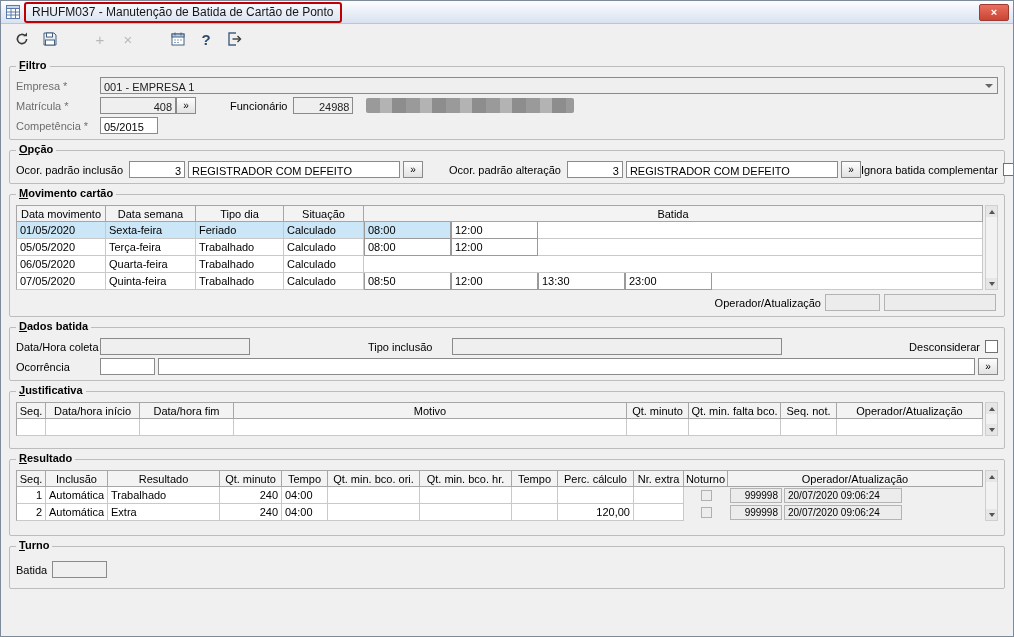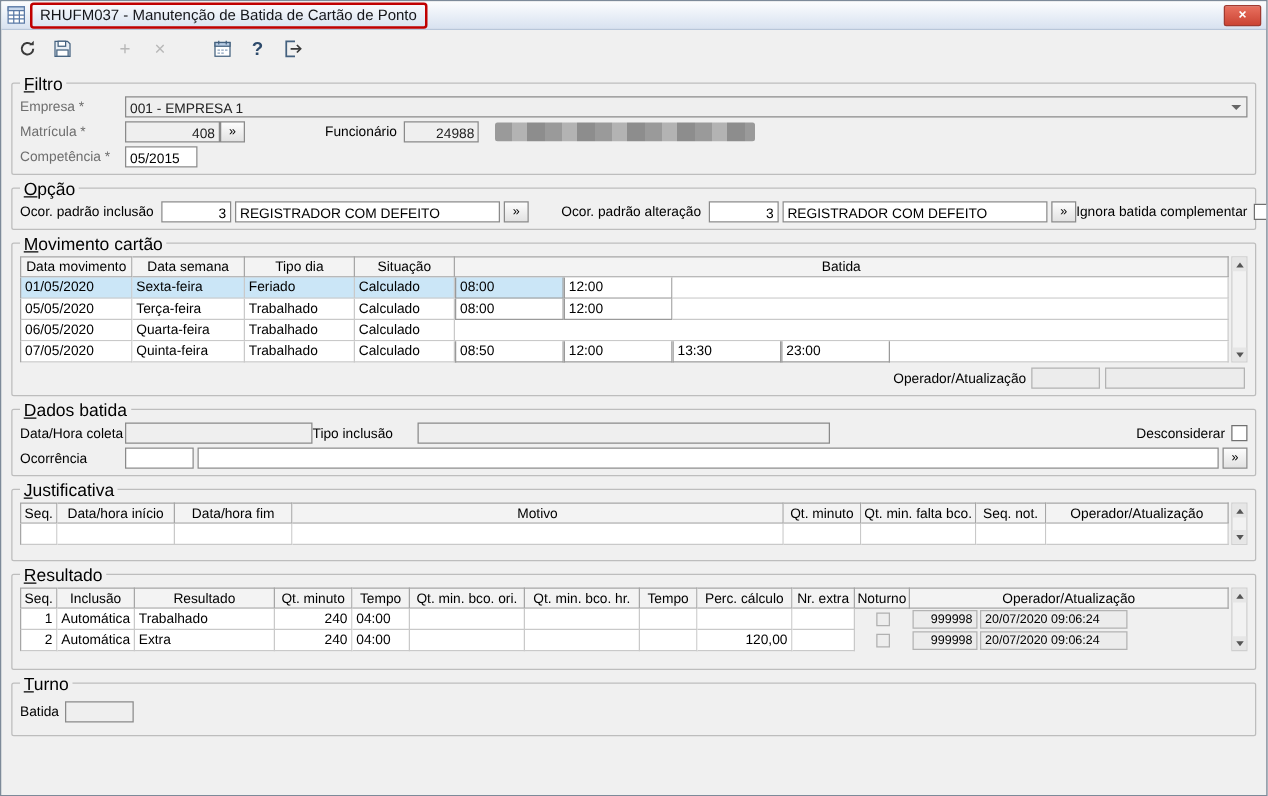--- a/index.html
+++ b/index.html
@@ -16,21 +16,21 @@
 
   
   .toolbar{height:30px;display:flex;align-items:center;padding:0 12px;gap:10px}
   .tb{width:18px;height:18px;display:flex;align-items:center;justify-content:center;font-size:15px;color:#333;cursor:default}
   .tb.dis{color:#b8b8b8}
   .tb.gap{margin-left:22px}
   .tb svg{width:16px;height:16px}
 
   
   .group{position:relative;margin:10px 8px 0;border:1px solid #bdbdbd;border-radius:2px;padding:10px 6px 5px}
-  .legend{position:absolute;top:-8px;left:6px;background:#f0f0f0;padding:0 3px;font-weight:normal;font-size:14px}
+  .legend{position:absolute;top:-8px;left:6px;background:#f0f0f0;padding:0 3px;font-weight:bold;font-size:11px}
   .legend::first-letter{text-decoration:underline}
 
   .row{display:flex;align-items:center}
   .mt{margin-top:3px}
   .lbl{color:#000;white-space:nowrap}
   .lbl.off{color:#6e6e6e}
   .w84{width:84px;flex:0 0 auto}
   .fld{height:17px;border:1px solid #8a8a8a;background:#fff;display:flex;align-items:flex-end;padding:0 3px;overflow:hidden;white-space:nowrap;flex:0 0 auto}
   .fld.dis{background:#efefef;color:#222}
   .fld.num{justify-content:flex-end}
@@ -138,21 +138,21 @@
       <span class="lbl off w84">Empresa *</span>
       <span class="fld dis combo">
         <span>001 - EMPRESA 1</span>
         <span class="chev"></span>
       </span>
     </div>
     <div class="row mt">
       <span class="lbl off w84">Matrícula *</span>
       <span class="fld dis num" style="width:76px">408</span>
       <span class="sbtn">»</span>
-      <span class="lbl" style="margin-left:64px">Funcionário</span>
+      <span class="lbl" style="margin-left:34px">Funcionário</span>
       <span class="fld dis num" style="width:60px;margin-left:6px">24988</span>
       <span class="redact"></span>
     </div>
     <div class="row mt">
       <span class="lbl off w84">Competência *</span>
       <span class="fld" style="width:58px">05/2015</span>
     </div>
   </div>
 
   <div class="group">
@@ -233,21 +233,21 @@
       <span class="mini u" style="width:55px;height:17px"></span>
       <span class="mini t" style="width:112px;height:17px"></span>
     </div>
   </div>
 
   <div class="group">
     <span class="legend">Dados batida</span>
     <div class="row">
       <span class="lbl w84">Data/Hora coleta</span>
       <span class="fld dis" style="width:150px"></span>
-      <span class="lbl" style="">Tipo inclusão</span>
+      <span class="lbl" style="margin-left:118px">Tipo inclusão</span>
       <span class="fld dis" style="width:330px;margin-left:20px"></span>
       <span class="lbl" style="margin-left:auto">Desconsiderar</span>
       <span class="cb" style="margin-left:5px"></span>
     </div>
     <div class="row mt">
       <span class="lbl w84">Ocorrência</span>
       <span class="fld" style="width:55px"></span>
       <span class="fld" style="flex:1;margin-left:3px"></span>
       <span class="sbtn" style="margin-left:3px">»</span>
     </div>

